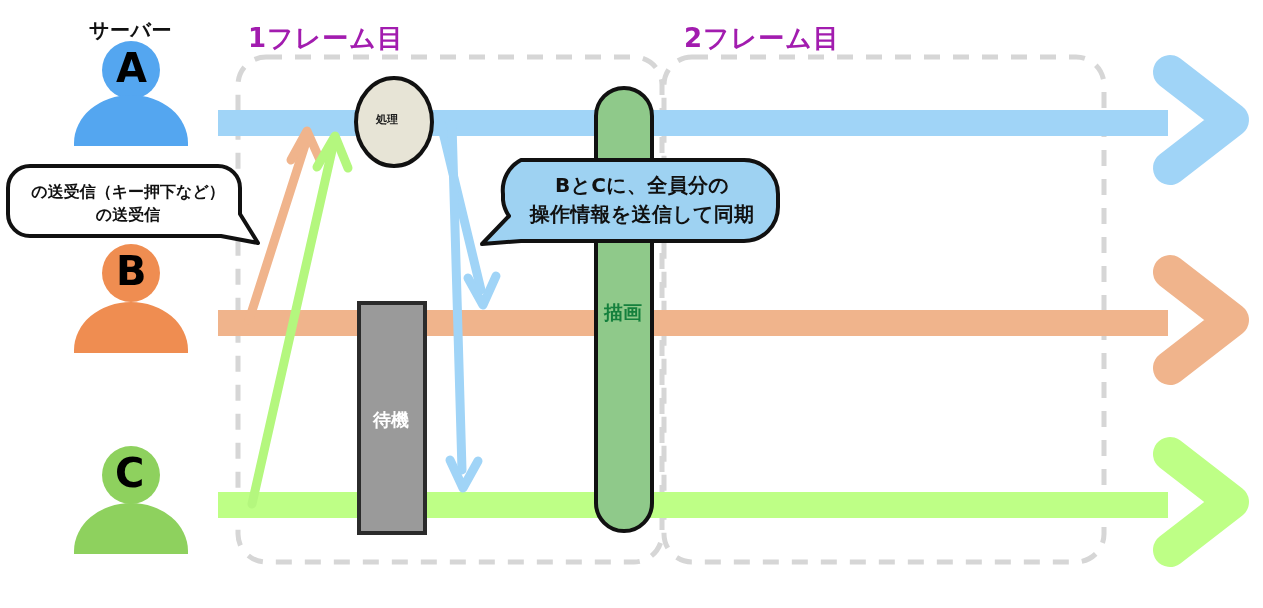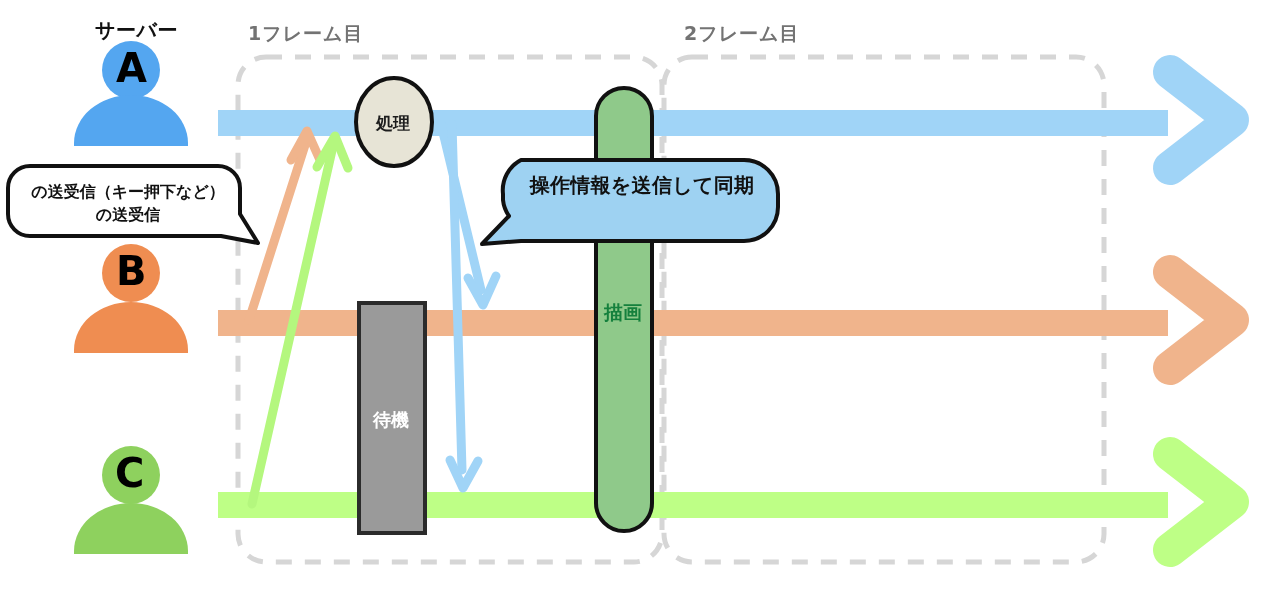--- a/index.html
+++ b/index.html
@@ -22,22 +22,22 @@
     left: 0;
     top: 0;
   }
   .ov {
     position: absolute;
     font-weight: bold;
     white-space: nowrap;
     pointer-events: none;
   }
   .frame-label {
-    color: #737373;
-    font-size: 19px;
+    color: #a21caf;
+    font-size: 26px;
     letter-spacing: 1px;
   }
   .server-label {
     color: #111111;
     font-size: 20px;
     letter-spacing: 0.5px;
   }
   .avatar-letter {
     color: #000000;
     font-size: 40px;
@@ -51,21 +51,21 @@
   }
   .bubble-text-blue {
     color: #111111;
     font-size: 20px;
     line-height: 1.45;
     text-align: center;
     letter-spacing: 0.3px;
   }
   .proc-text {
     color: #1d1d1d;
-    font-size: 17px;
+    font-size: 11px;
   }
   .draw-text {
     color: #15803d;
     font-size: 19px;
   }
   .wait-text {
     color: #ffffff;
     font-size: 18px;
   }
 </style>
@@ -159,32 +159,33 @@
     <g>
       <circle cx="131" cy="475" r="29" fill="#8ed15e"></circle>
       <path d="M 74 551 A 57 48 0 0 1 188 551 L 188 554 L 74 554 Z" fill="#8ed15e"></path>
     </g>
   </svg>
 
   <div class="ov frame-label" style="left:248px; top:21px;">1フレーム目</div>
 
   <div class="ov frame-label" style="left:684px; top:21px;">2フレーム目</div>
 
-  <div class="ov server-label" style="left:95px; top:17px;">サーバー</div>
+  <div class="ov server-label" style="left:89px; top:17px;">サーバー</div>
 
   <div class="ov avatar-letter" style="left:116px; top:48px;">A</div>
   <div class="ov avatar-letter" style="left:116px; top:251px;">B</div>
   <div class="ov avatar-letter" style="left:115px; top:453px;">C</div>
 
   <div class="ov bubble-text" style="left:22px; top:180px; width:212px;">
     <div>の送受信（キー押下など）</div>
     <div>の送受信</div>
   </div>
 
   <div class="ov bubble-text-blue" style="left:513px; top:171px; width:258px;">
+    <div>BとCに、全員分の</div>
     <div>操作情報を送信して同期</div>
   </div>
 
   <div class="ov proc-text" style="left:376px; top:112px;">処理</div>
 
   <div class="ov draw-text" style="left:604px; top:300px;">描画</div>
 
   <div class="ov wait-text" style="left:373px; top:408px;">待機</div>
 
 </div>

